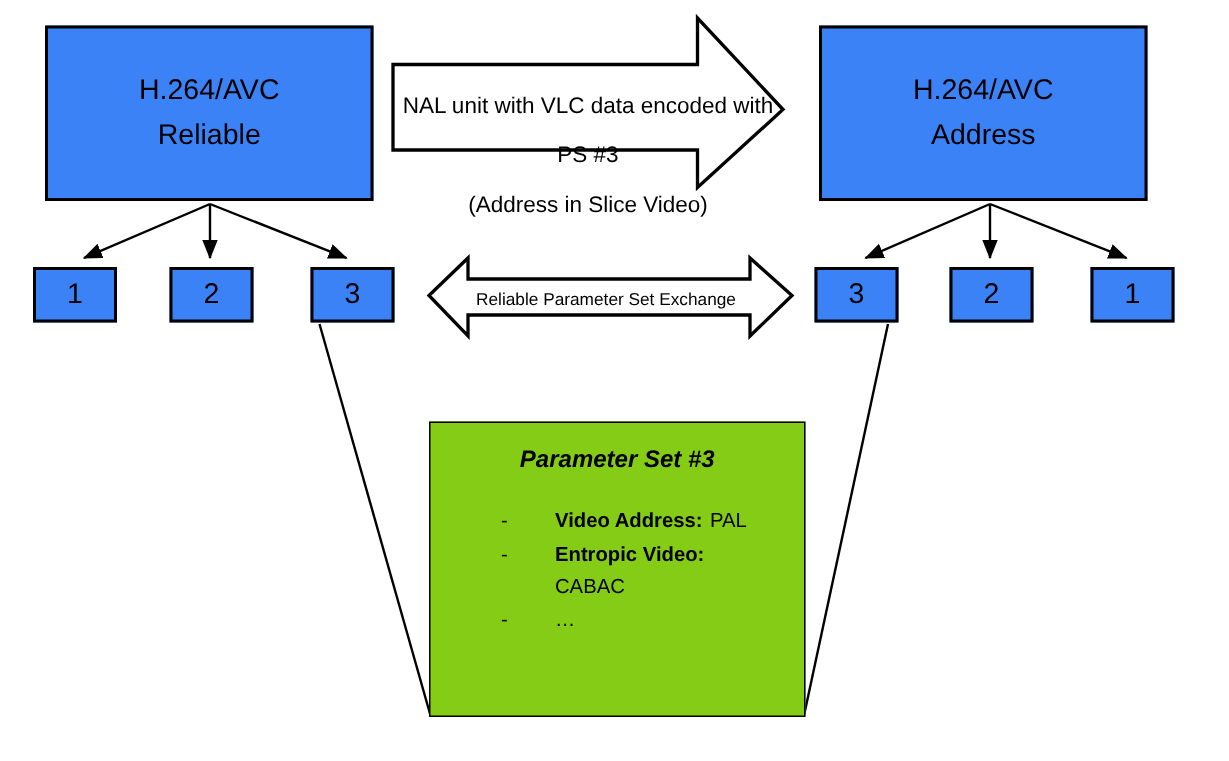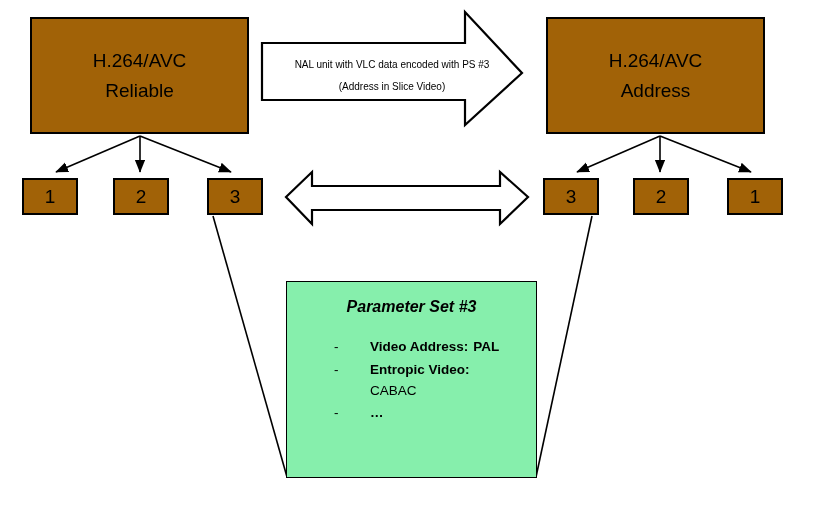--- a/index.html
+++ b/index.html
@@ -11,21 +11,21 @@
     position: relative;
     width: 819px;
     height: 507px;
     background: #ffffff;
     font-family: "Liberation Sans", sans-serif;
     overflow: hidden;
   }
   .box {
     position: absolute;
     border: 2px solid #000000;
-    background: #a16207;
+    background: #3b82f6;
     box-sizing: border-box;
     display: flex;
     flex-direction: column;
     justify-content: center;
     text-align: center;
   }
   .codec-box {
     font-size: 19px;
     color: #000000;
     line-height: 1.55;
@@ -46,21 +46,21 @@
   #dec-ps-3 { left: 543px; top: 178px; width: 56px; height: 37px; }
   #dec-ps-2 { left: 633px; top: 178px; width: 56px; height: 37px; }
   #dec-ps-1 { left: 727px; top: 178px; width: 56px; height: 37px; }
 
   #param-panel {
     position: absolute;
     left: 286px;
     top: 281px;
     width: 251px;
     height: 197px;
-    background: #86efac;
+    background: #84cc16;
     border: 1px solid #000000;
     box-sizing: border-box;
   }
   #param-title {
     position: absolute;
     left: 0;
     top: 16px;
     width: 100%;
     text-align: center;
     font-size: 16px;
@@ -78,21 +78,21 @@
   }
   .param-row .dash {
     width: 36px;
     flex: 0 0 36px;
   }
   .param-row .key {
     font-weight: bold;
     margin-right: 5px;
   }
   .param-row .val {
-    font-weight: bold;
+    font-weight: normal;
   }
   .param-row .body {
     flex: 1;
   }
   #param-row-0 { top: 57px; }
   #param-row-1 { top: 80px; }
   #param-row-2 { top: 123px; }
   .param-cont {
     position: absolute;
     left: 83px;
@@ -104,21 +104,21 @@
   .arrow-label {
     position: absolute;
     text-align: center;
     color: #000000;
     pointer-events: none;
   }
   #nal-label {
     left: 262px;
     top: 54px;
     width: 260px;
-    font-size: 10px;
+    font-size: 15px;
     line-height: 2.2;
   }
   #nal-label .l2 { display: block; }
   #exchange-label {
     left: 292px;
     top: 194px;
     width: 224px;
     font-size: 11.5px;
   }
 
@@ -193,20 +193,21 @@
   </div>
   <div class="box num-box" id="dec-ps-1">
     <span>1</span>
   </div>
 
   <div class="arrow-label" id="nal-label">
     <span>NAL unit with VLC data encoded with PS #3</span>
     <span class="l2">(Address in Slice Video)</span>
   </div>
 
+  <div class="arrow-label" id="exchange-label">Reliable Parameter Set Exchange</div>
 
   <div id="param-panel">
     <div id="param-title">Parameter Set #3</div>
 
     <div class="param-row" id="param-row-0">
       <span class="dash">-</span>
       <span class="body">
         <span class="key">Video Address:</span><span class="val">PAL</span>
       </span>
     </div>

